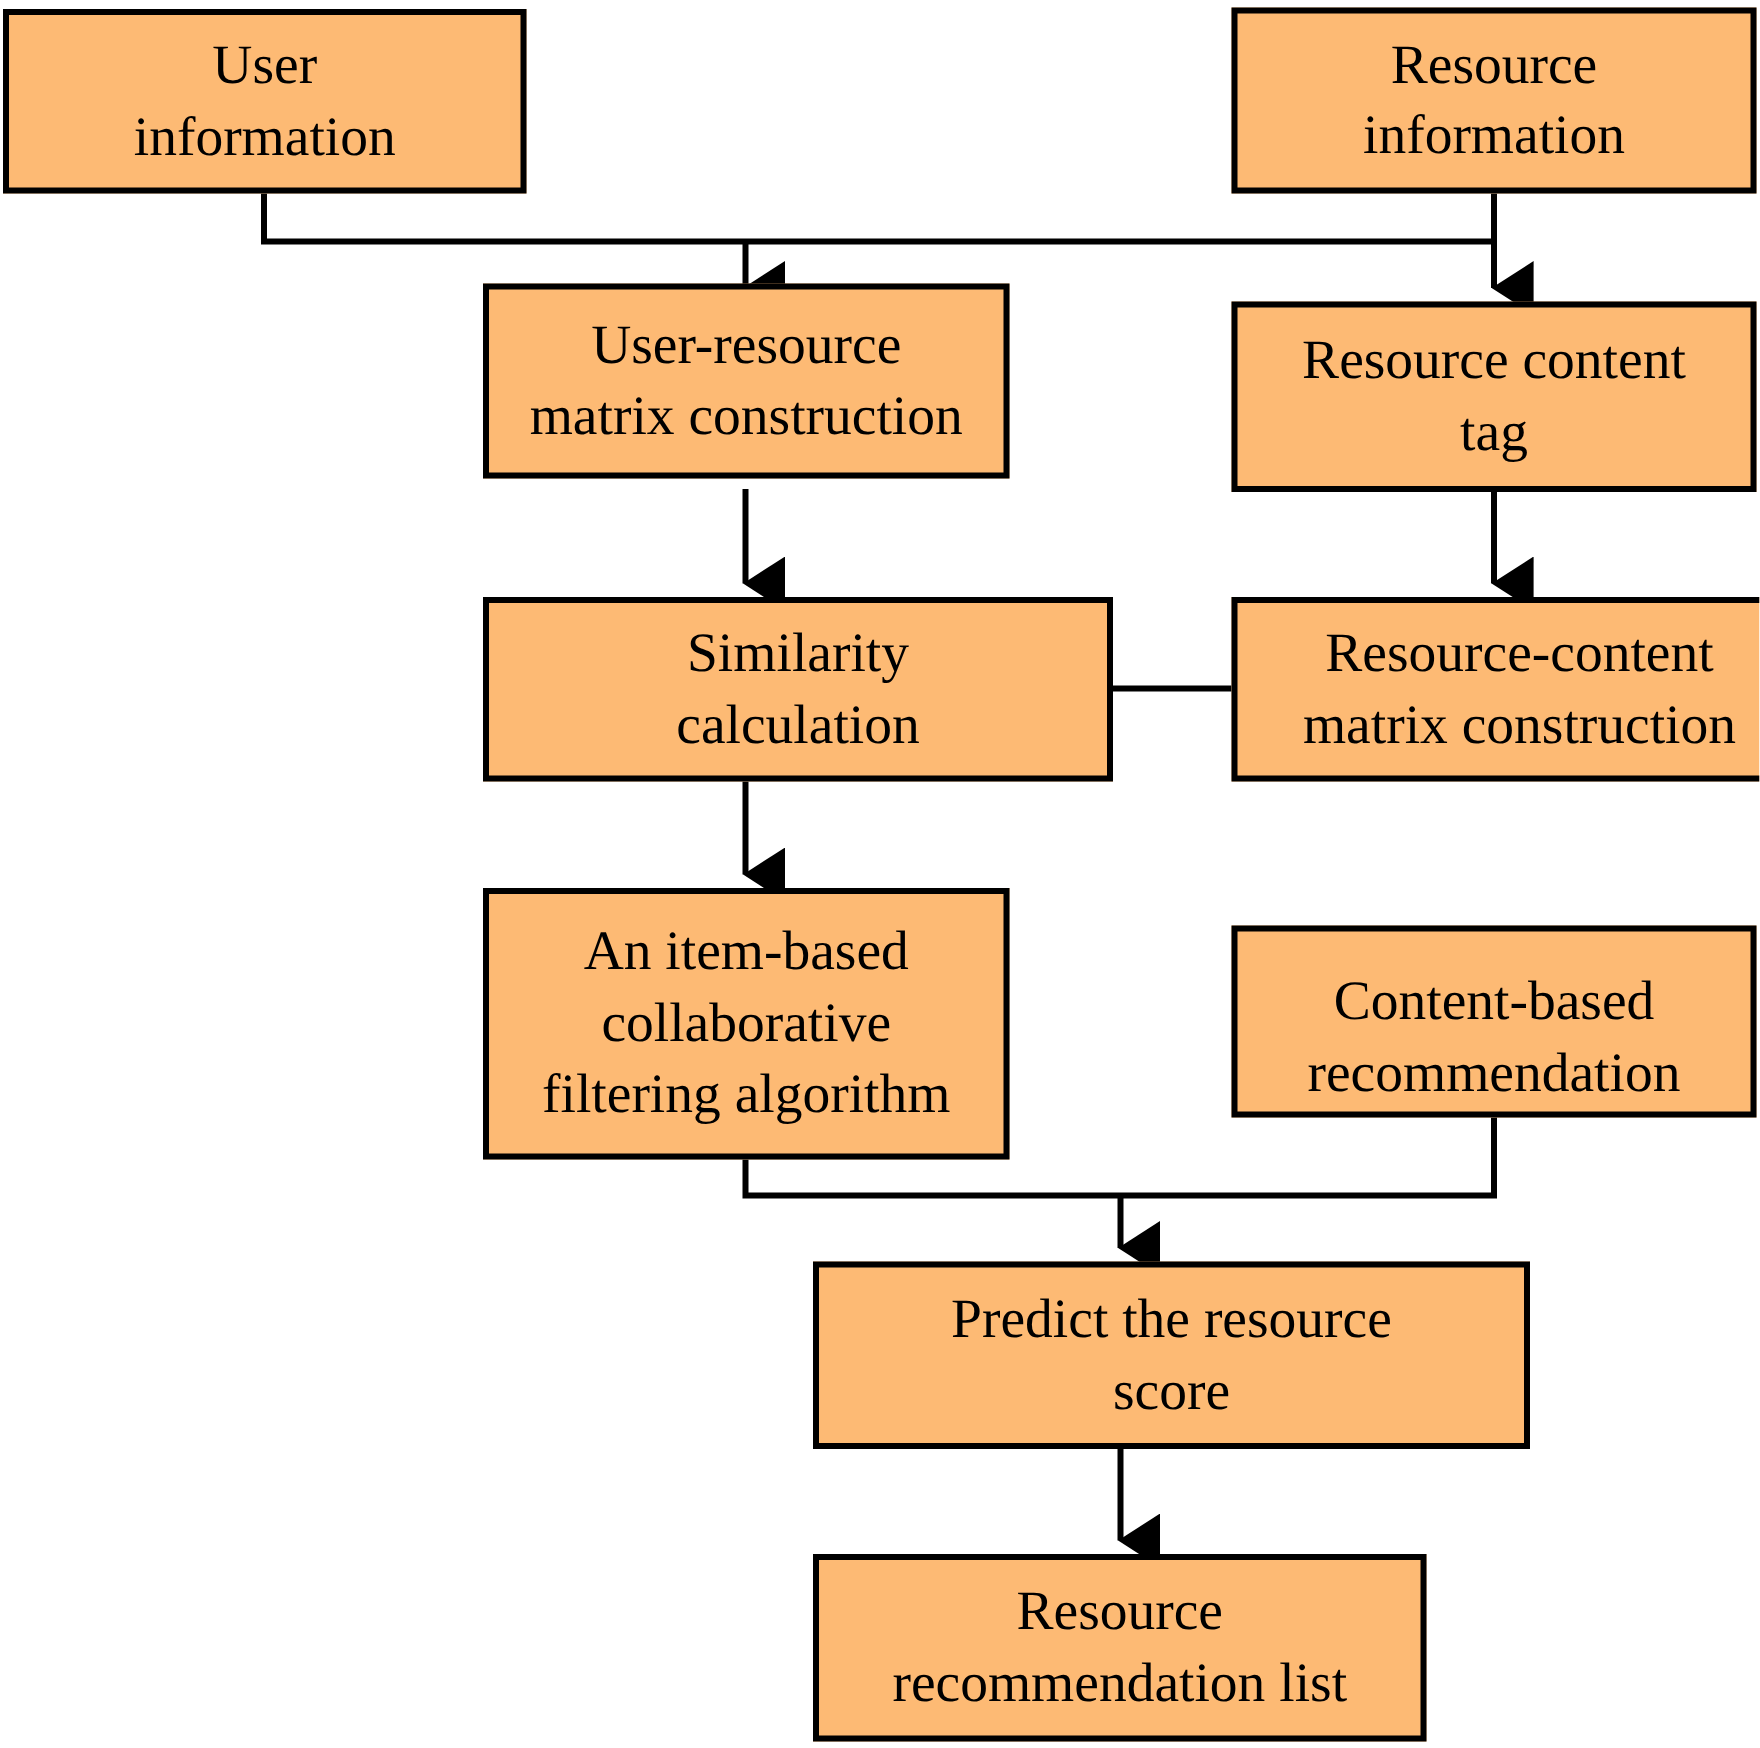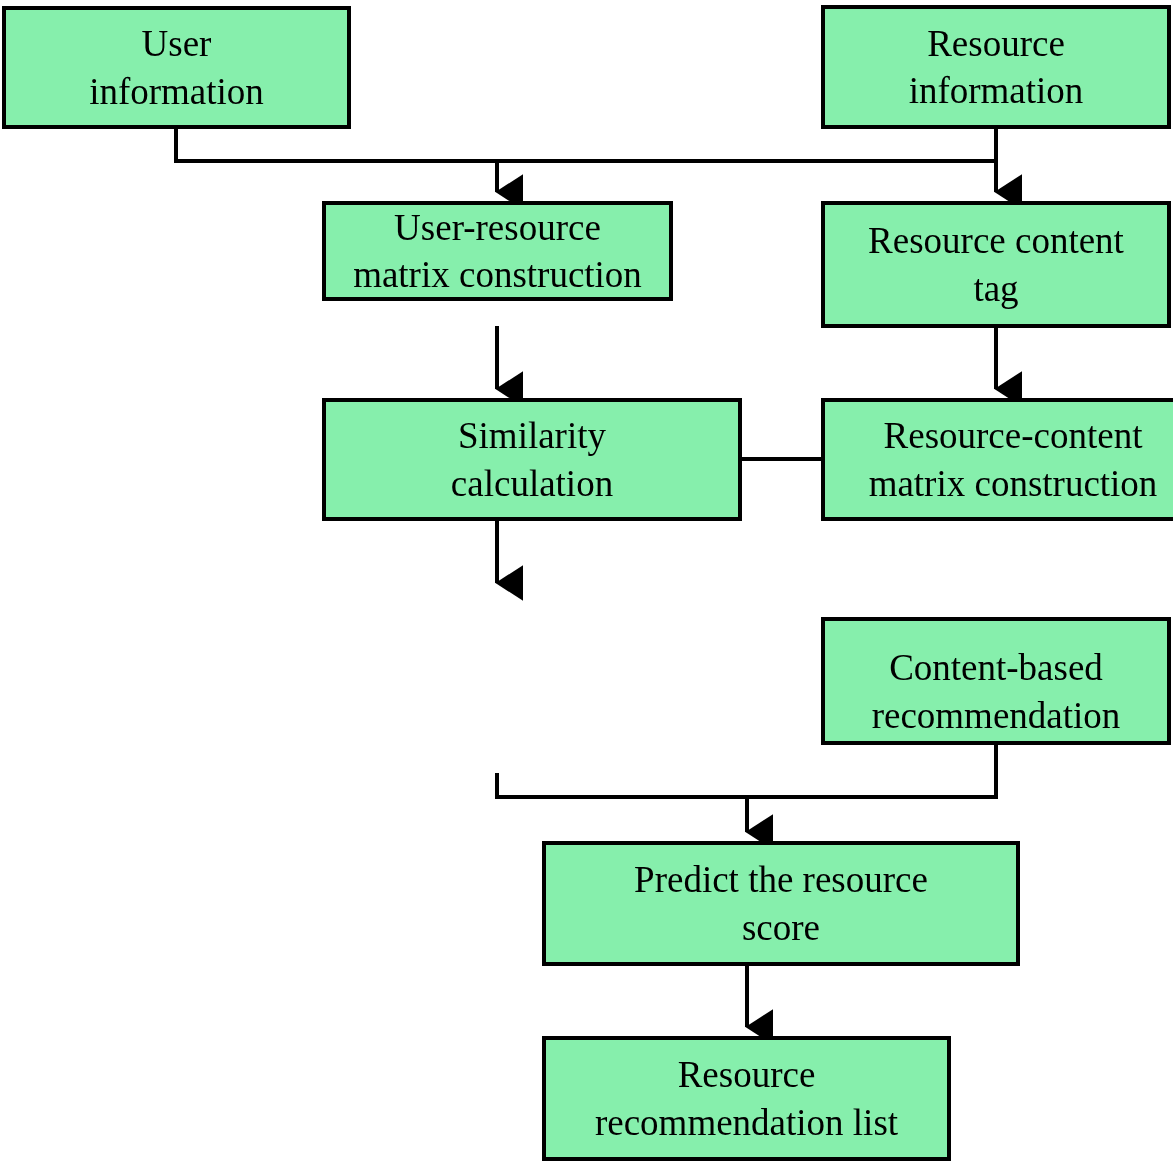--- a/index.html
+++ b/index.html
@@ -19,21 +19,21 @@
     position: absolute;
     left: 0;
     top: 0;
     width: 1173px;
     height: 1165px;
   }
   .node-box {
     position: absolute;
     box-sizing: border-box;
     border: 4px solid #000000;
-    background: #86efac;
+    background: #fdba74;
     display: flex;
     align-items: center;
     justify-content: center;
     text-align: center;
     color: #000000;
     line-height: 1.28;
     padding: 2px 6px;
     white-space: pre-line;
     font-size: 37px;
   }
@@ -83,40 +83,45 @@
   <div class="node-box" style="left:2px; top:6px; width:349px; height:123px; font-size:37px;">
     <span class="node-label">User
 information</span>
   </div>
 
   <div class="node-box" style="left:821px; top:5px; width:350px; height:124px; font-size:37px;">
     <span class="node-label">Resource
 information</span>
   </div>
 
-  <div class="node-box" style="left:322px; top:201px; width:351px; height:100px; font-size:37px;">
+  <div class="node-box" style="left:322px; top:189px; width:351px; height:130px; font-size:37px;">
     <span class="node-label">User-resource
 matrix construction</span>
   </div>
 
   <div class="node-box" style="left:821px; top:201px; width:350px; height:127px; font-size:37px;">
     <span class="node-label">Resource  content
 tag</span>
   </div>
 
   <div class="node-box" style="left:322px; top:398px; width:420px; height:123px; font-size:37px;">
     <span class="node-label">Similarity
 calculation</span>
   </div>
 
   <div class="node-box" style="left:821px; top:398px; width:384px; height:123px; font-size:37px;">
     <span class="node-label">Resource-content
 matrix construction</span>
   </div>
 
+  <div class="node-box" style="left:322px; top:592px; width:351px; height:181px; font-size:37px;">
+    <span class="node-label">An item-based
+collaborative
+filtering algorithm</span>
+  </div>
 
   <div class="node-box" style="left:821px; top:617px; width:350px; height:128px; font-size:37px;align-items:flex-end;">
     <span class="node-label">Content-based
 recommendation</span>
   </div>
 
   <div class="node-box" style="left:542px; top:841px; width:478px; height:125px; font-size:37px;">
     <span class="node-label">Predict the resource
 score</span>
   </div>

